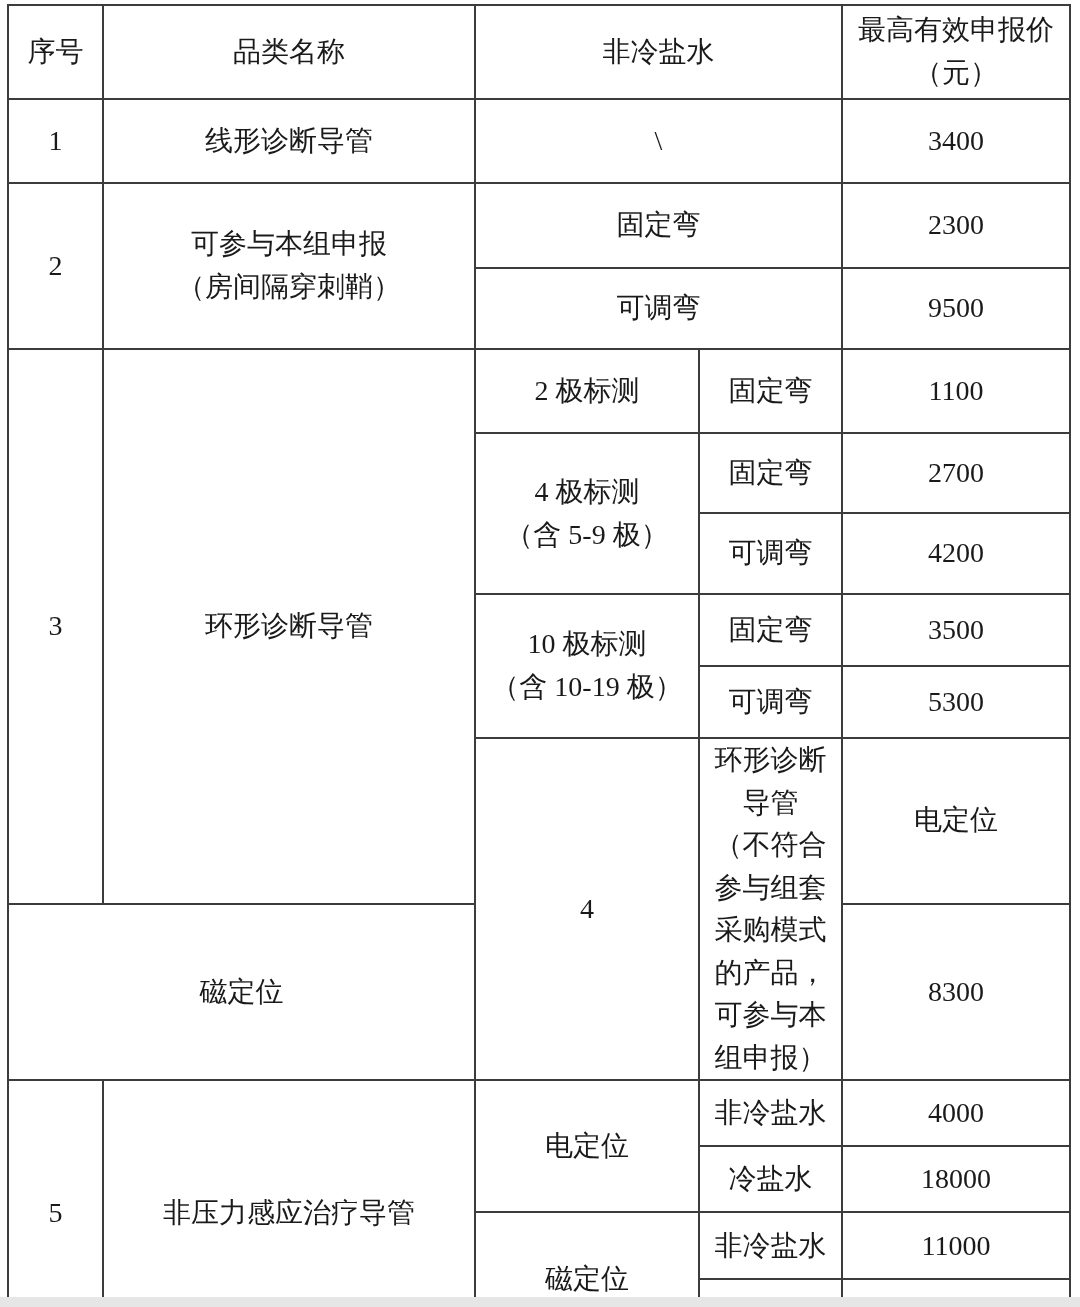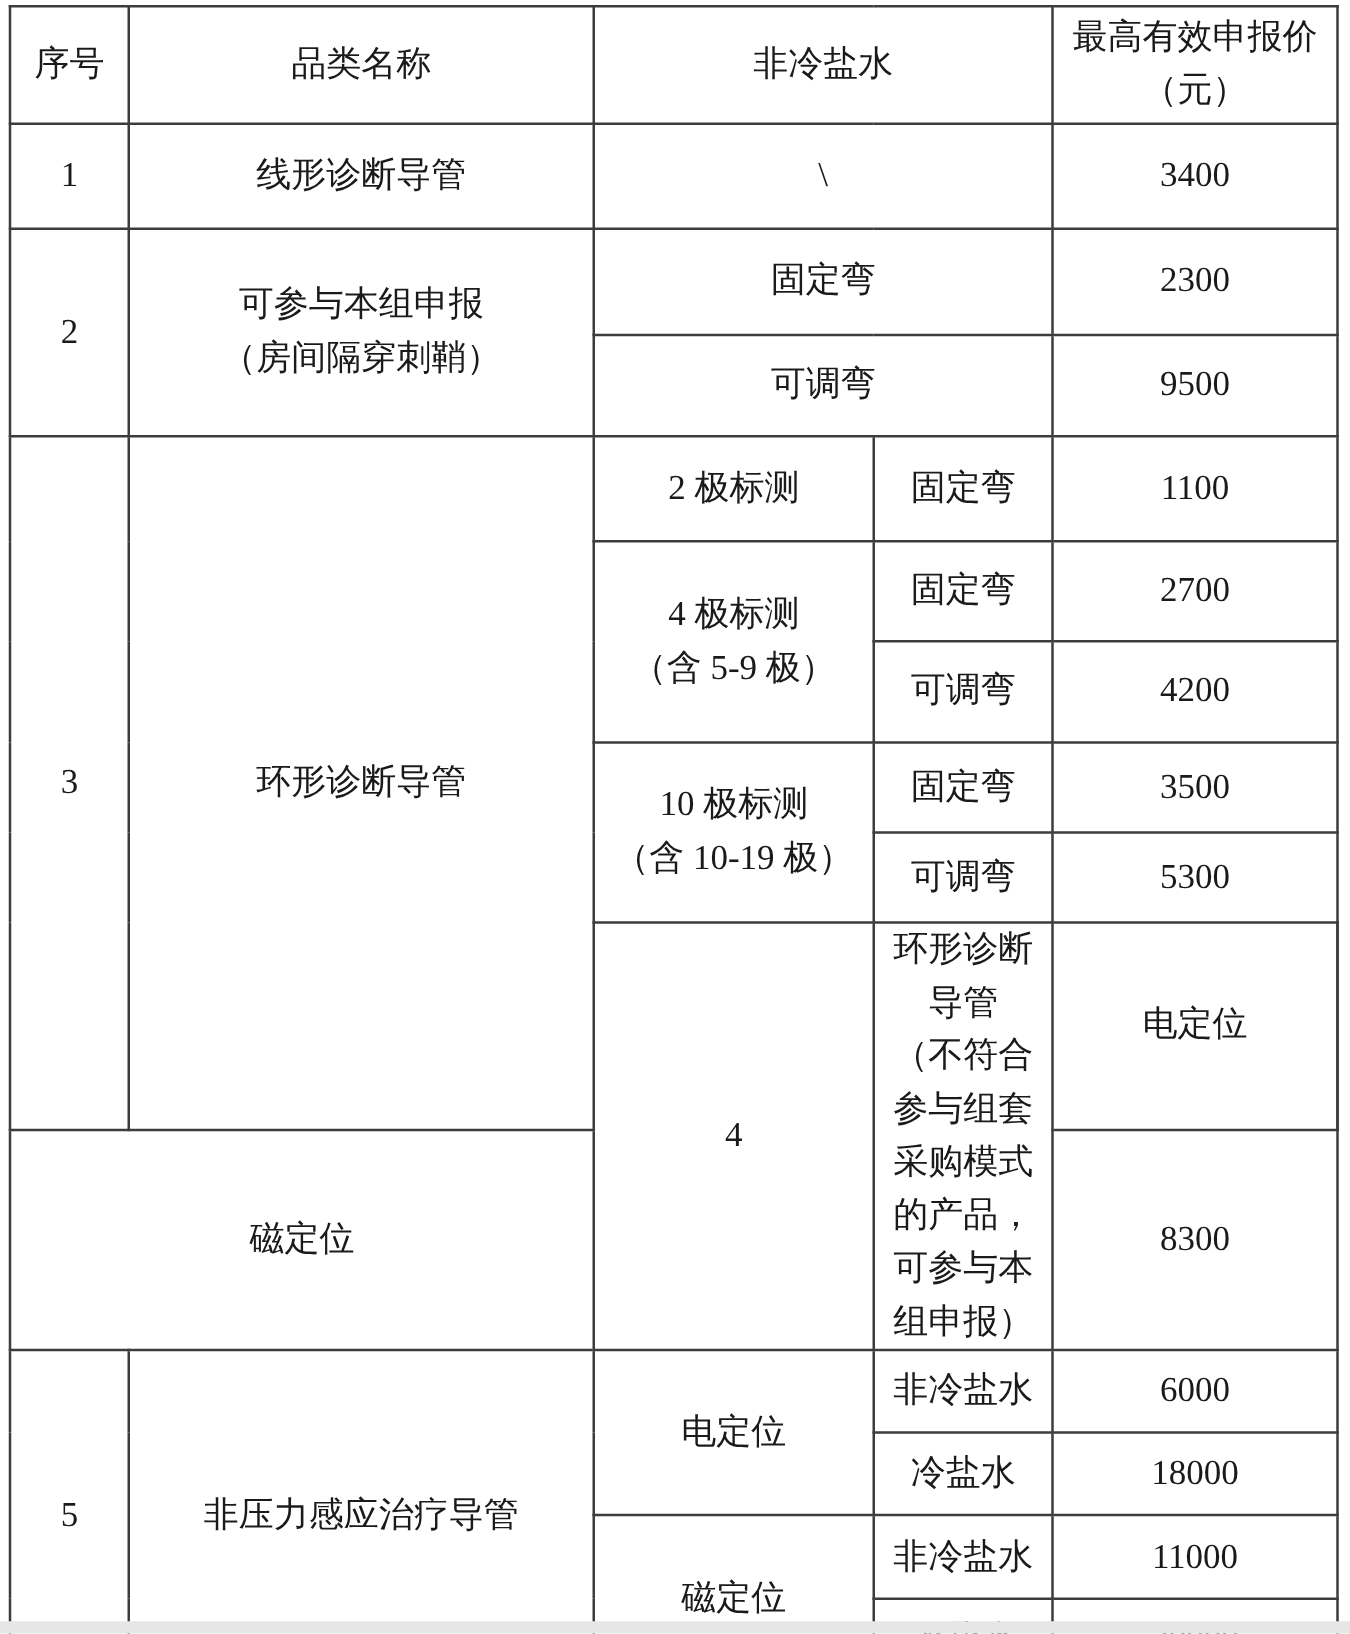--- a/index.html
+++ b/index.html
@@ -121,21 +121,21 @@
   <tr style="height:78px">
     <td colspan="2">磁定位</td>
     <td>8300</td>
   </tr>
 
   <tr style="height:66px">
     <td rowspan="4">5</td>
     <td rowspan="4">非压力感应治疗导管</td>
     <td rowspan="2">电定位</td>
     <td>非冷盐水</td>
-    <td>6000</td>
+    <td>4000</td>
   </tr>
   <tr style="height:66px">
     <td>冷盐水</td>
     <td>18000</td>
   </tr>
   <tr style="height:67px">
     <td rowspan="2">磁定位</td>
     <td>非冷盐水</td>
     <td>11000</td>
   </tr>

